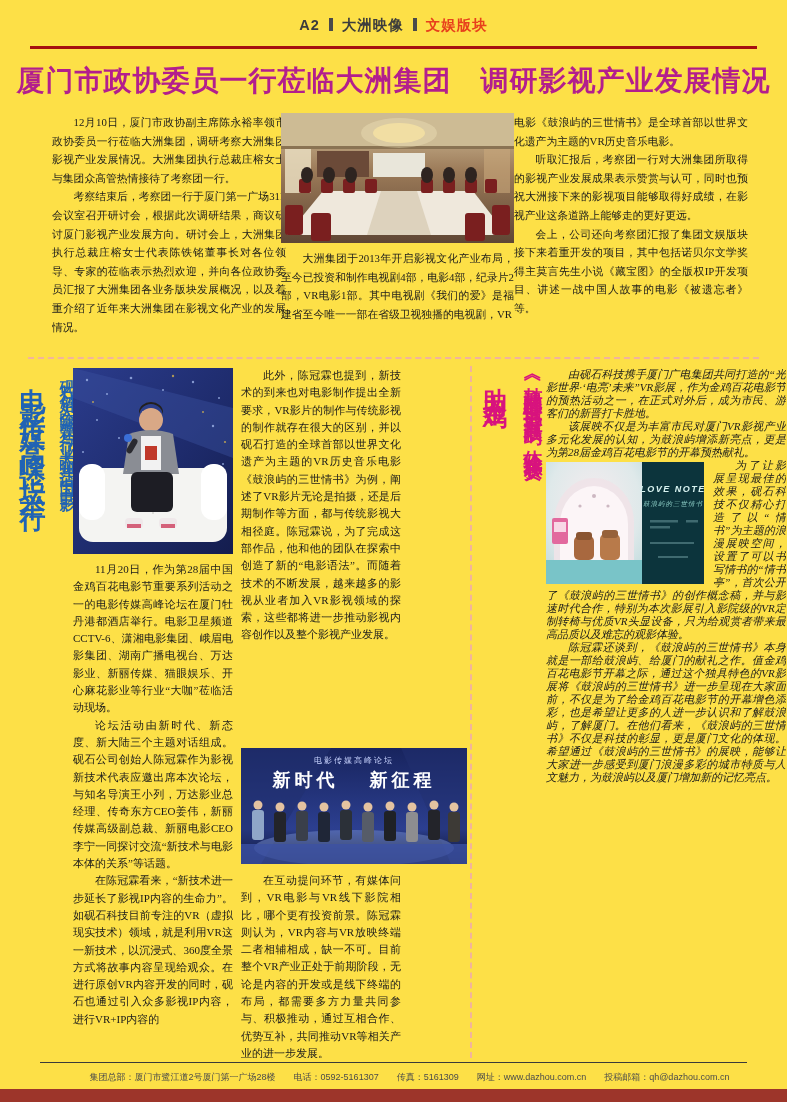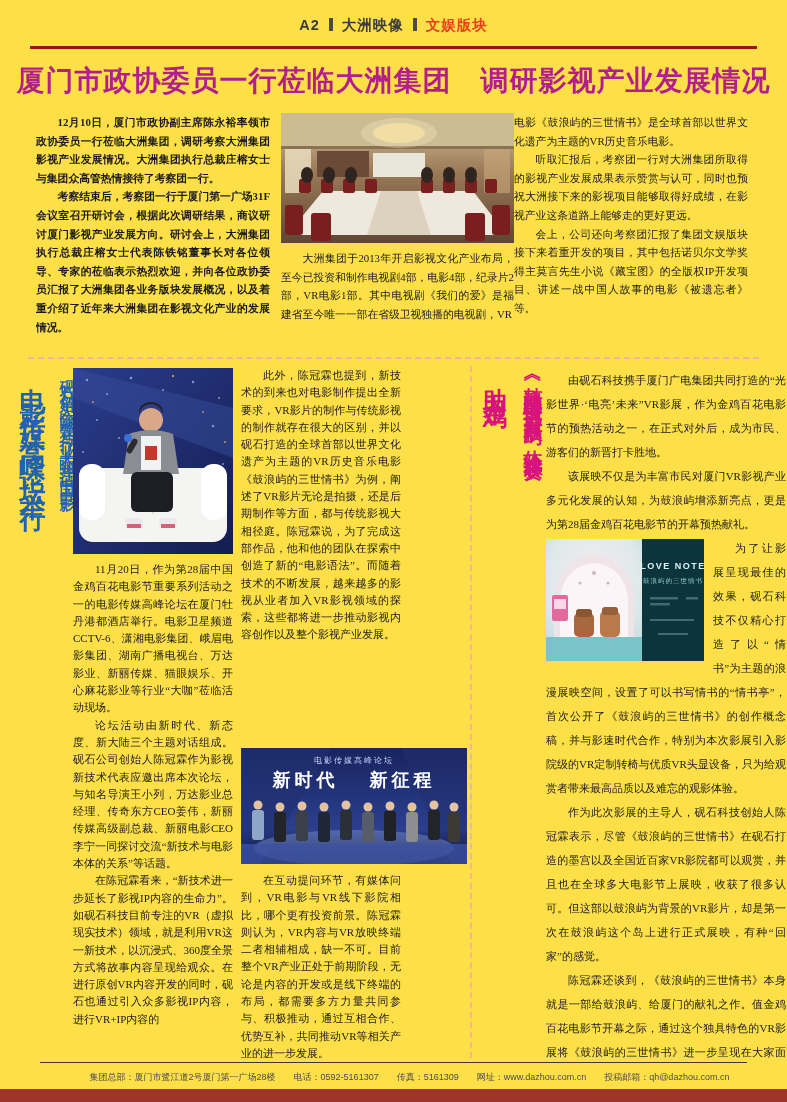--- a/index.html
+++ b/index.html
@@ -22,21 +22,21 @@
   .masthead .edition { color:#e8401c; }
   .head-rule { position:absolute; top:46px; left:30px; right:30px; height:3px; background:#a60f10; }
 
   
   .headline1 {
     position:absolute; top:62px; left:0; right:0; text-align:center;
     font-family:Liberation Mono, monospace;
     font-size:28px; font-weight:bold; color:#b31e8d; letter-spacing:1px; white-space:nowrap;
   }
   .a1col { position:absolute; top:113px; height:244px; font-size:10.8px; line-height:18.6px; overflow:hidden; }
-  #a1c1 { left:36px;  width:234px;font-weight:bold; }
+  #a1c1 { left:52px;  width:234px; }
   #a1c2 { left:281px; width:233px; }
   #a1c3 { left:514px; width:234px; }
   .photo1 { display:block; margin:0 0 6px 0; }
 
   
   .dash-h { position:absolute; top:357px; left:28px; right:28px; border-top:2px dashed #f2b49c; }
   .dash-v { position:absolute; left:470px; top:366px; height:692px; border-left:2px dashed #f2b49c; }
 
   
   .vt2 {
@@ -55,21 +55,21 @@
 
   
   .vt3 {
     position:absolute; left:479px; top:368px; height:470px;
     writing-mode:vertical-rl;
     font-family:"Liberation Sans","DejaVu Sans",sans-serif; color:#d8137e;
   }
   .vt3 .title  { font-size:19px; font-weight:bold; letter-spacing:3px; }
   .vt3 .kicker { font-size:24px; font-weight:bold; letter-spacing:6px; margin-right:9px; }
   #a3content { position:absolute; left:546px; top:368px; width:240px; height:690px; overflow:hidden;
-               font-size:11px; line-height:24px; }
+               font-size:11px; line-height:13px;font-style:italic; }
   .photo-vr { float:left; margin:3px 9px 3px 0; }
 
   
   .foot-rule { position:absolute; top:1062px; left:40px; right:40px; border-top:1.5px solid #3a3a3a; }
   .footer-info {
     position:absolute; top:1071px; left:0; right:0; text-align:center;
     font-family:"Liberation Sans","DejaVu Sans",sans-serif;
     font-size:9px; color:#4b4b4b;padding-left:32px;
   }
   .bottom-bar { position:absolute; left:0; right:0; bottom:0; height:13px; background:#9d352a; }
@@ -310,21 +310,20 @@
       <text x="127" y="44" text-anchor="middle" font-family="Liberation Sans, sans-serif" font-size="6.5" letter-spacing="1" fill="#8fd0c8">鼓浪屿的三世情书</text>
       <g fill="#3f6a70">
         <rect x="104" y="58" width="28" height="2.5"></rect>
           <rect x="140" y="58" width="12" height="2.5"></rect>
         <rect x="104" y="64" width="20" height="2.5"></rect>
           <rect x="104" y="80" width="44" height="2"></rect>
         <rect x="112" y="94" width="30" height="2"></rect>
       </g>
     </svg>
     <p class="ind">为了让影展呈现最佳的效果，砚石科技不仅精心打造了以“情书”为主题的浪漫展映空间，设置了可以书写情书的“情书亭”，首次公开了《鼓浪屿的三世情书》的创作概念稿，并与影速时代合作，特别为本次影展引入影院级的VR定制转椅与优质VR头显设备，只为给观赏者带来最高品质以及难忘的观影体验。</p>
-    <p class="ind">作为此次影展的主导人，砚石科技创始人陈冠霖表示，尽管《鼓浪屿的三世情书》在砚石打造的墨宫以及全国近百家VR影院都可以观赏，并且也在全球多大电影节上展映，收获了很多认可。但这部以鼓浪屿为背景的VR影片，却是第一次在鼓浪屿这个岛上进行正式展映，有种“回家”的感觉。</p>
     <p class="ind">陈冠霖还谈到，《鼓浪屿的三世情书》本身就是一部给鼓浪屿、给厦门的献礼之作。值金鸡百花电影节开幕之际，通过这个独具特色的VR影展将《鼓浪屿的三世情书》进一步呈现在大家面前，不仅是为了给金鸡百花电影节的开幕增色添彩，也是希望让更多的人进一步认识和了解鼓浪屿，了解厦门。在他们看来，《鼓浪屿的三世情书》不仅是科技的彰显，更是厦门文化的体现。希望通过《鼓浪屿的三世情书》的展映，能够让大家进一步感受到厦门浪漫多彩的城市特质与人文魅力，为鼓浪屿以及厦门增加新的记忆亮点。</p>
   </div>
 
   <div class="foot-rule"></div>
   <div class="footer-info">集团总部：厦门市鹭江道2号厦门第一广场28楼　　电话：0592-5161307　　传真：5161309　　网址：www.dazhou.com.cn　　投稿邮箱：qh@dazhou.com.cn</div>
   <div class="bottom-bar"></div>
 
 </div>
 
 </body></html>

